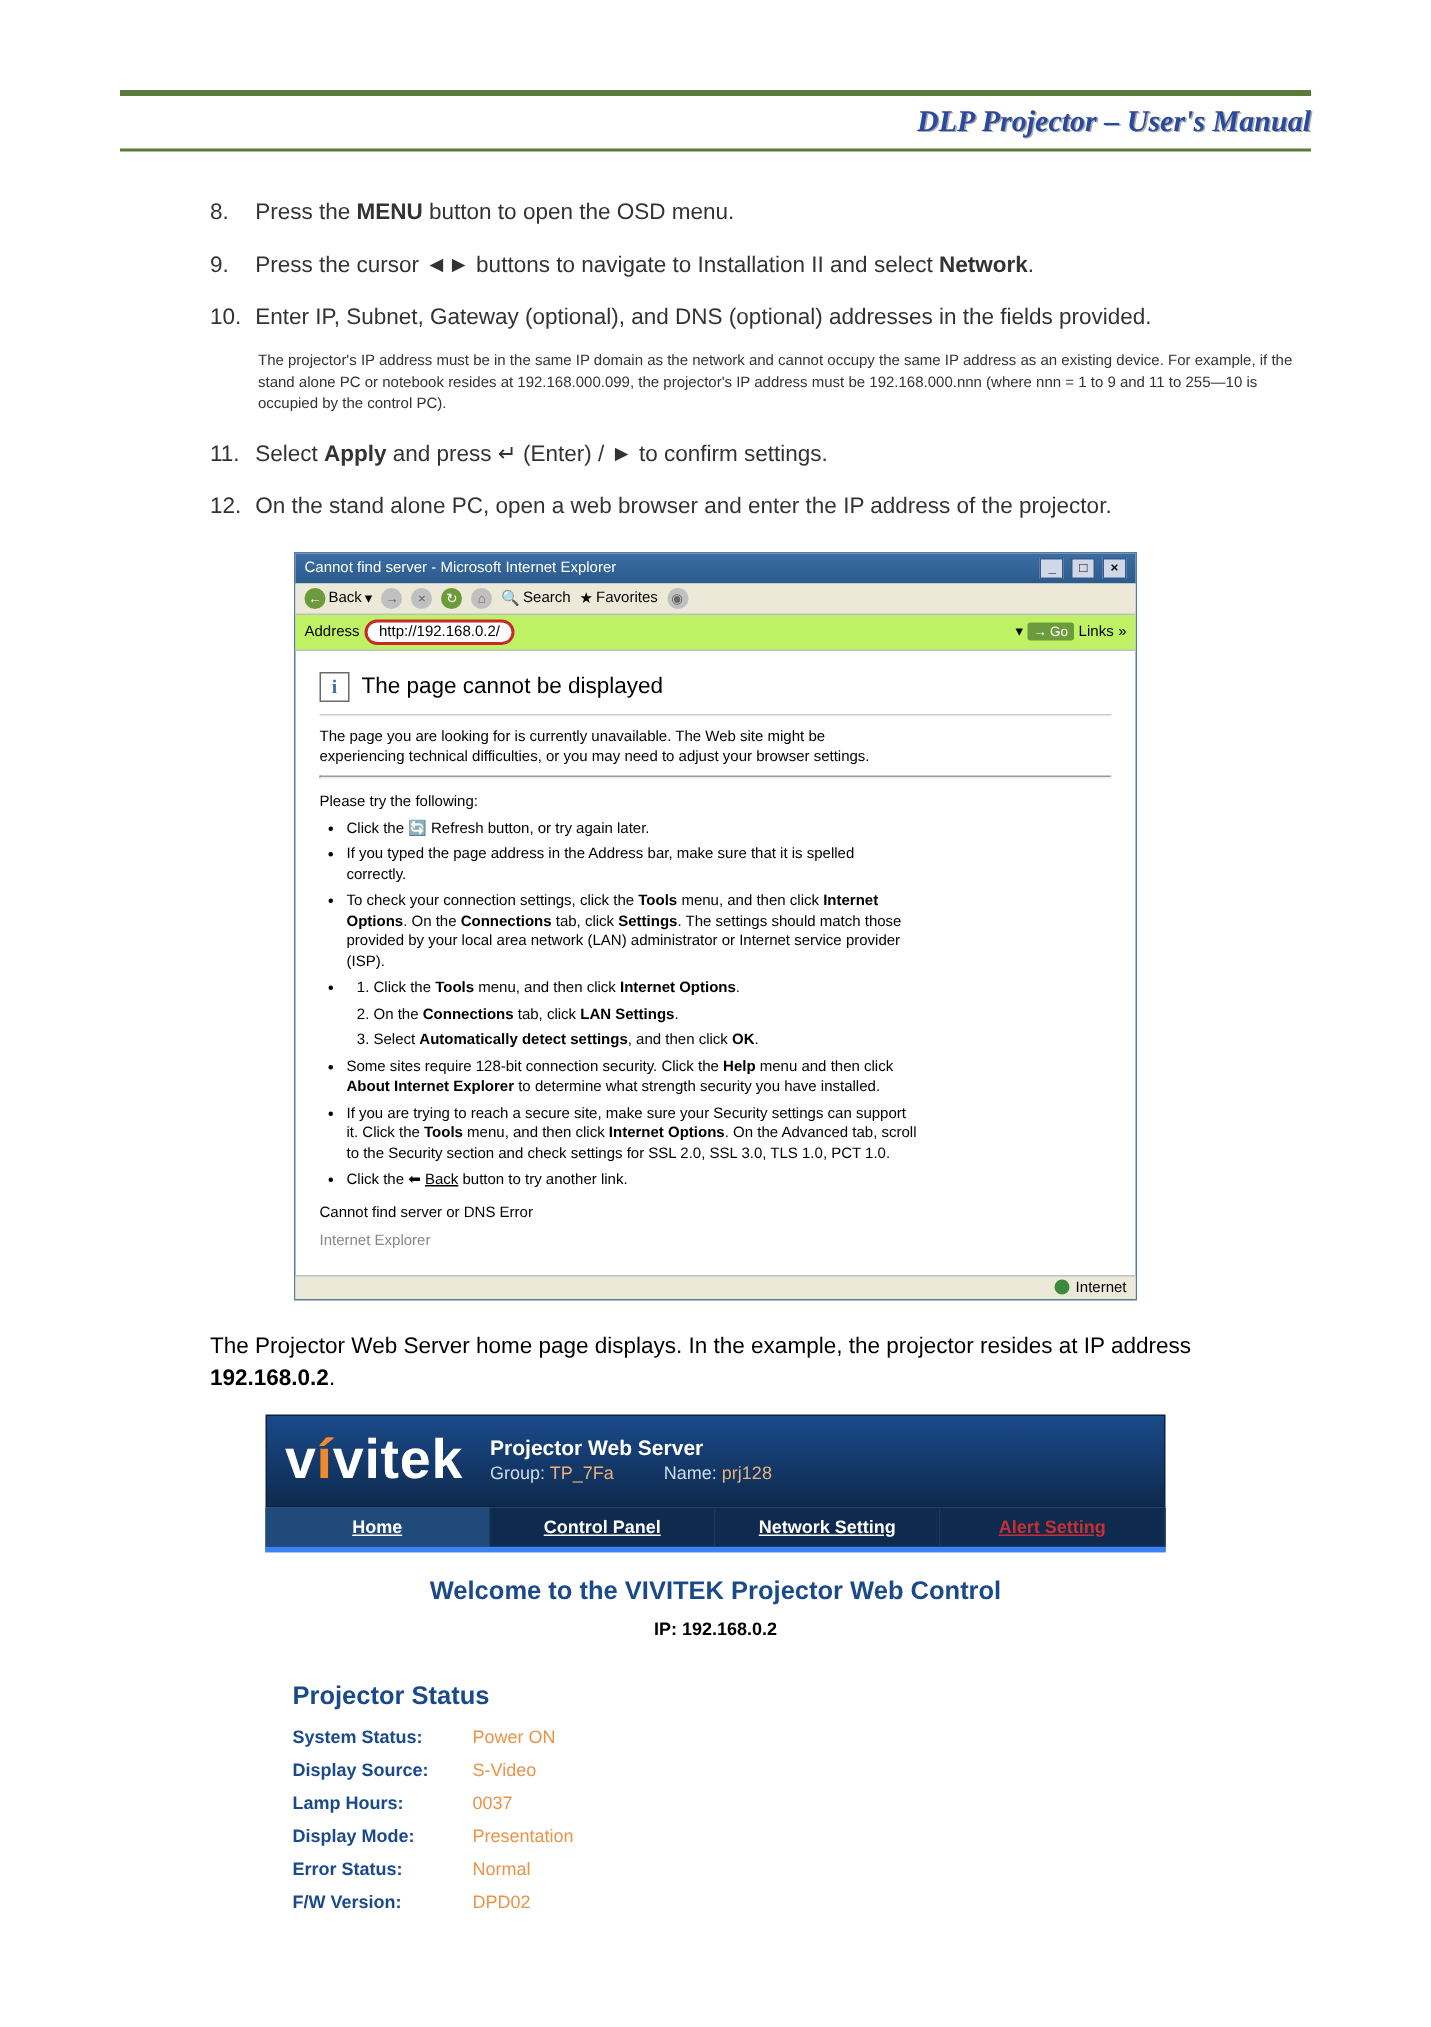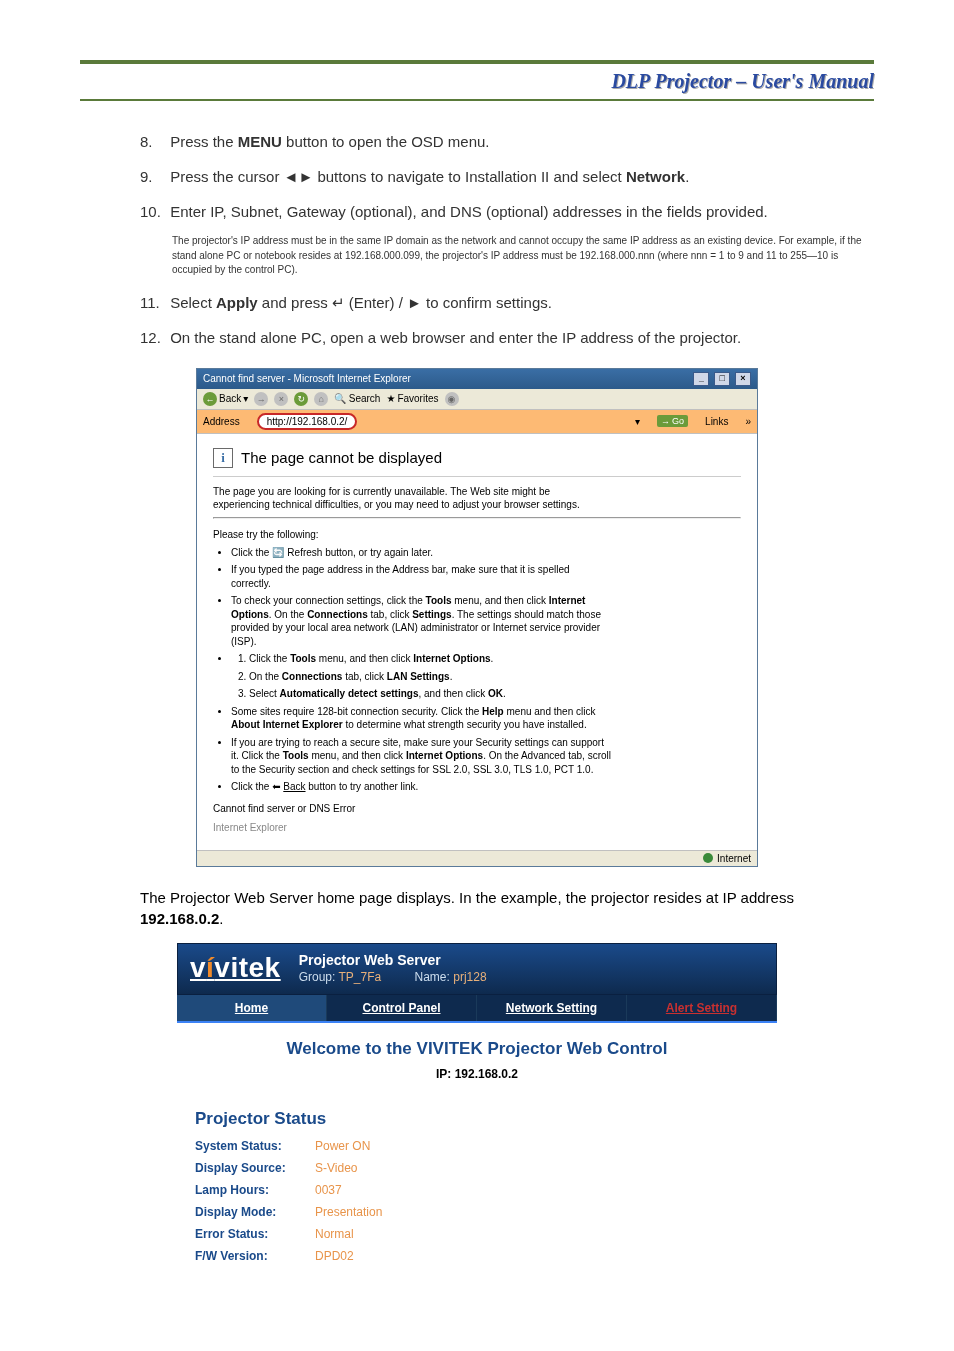--- a/index.html
+++ b/index.html
@@ -88,22 +88,22 @@
   }
   .ie-toolbar .tb-btn {
     display:inline-flex;align-items:center;gap:2px;
   }
   .ie-icon {
     display:inline-block;width:14px;height:14px;border-radius:50%;
     background:#6b9b3a;color:#fff;text-align:center;line-height:14px;font-size:9px;
   }
   .ie-icon.gray{background:#c0c0c0;color:#666;}
   .ie-addrbar {
-    background:#fdba74;padding:3px 6px;border-bottom:1px solid #c0c0c0;
-    display:flex;align-items:center;gap:17px;font-size:10px;
+    background:#bef264;padding:3px 6px;border-bottom:1px solid #c0c0c0;
+    display:flex;align-items:center;gap:3px;font-size:10px;
   }
   .ie-addr-input {
     border:2px solid #c82828;border-radius:10px;padding:1px 8px;background:#fff;
     color:#000;font-size:10px;flex:0 0 auto;
   }
   .ie-go-btn{
     background:#6b9b3a;color:#fff;border-radius:2px;padding:1px 4px;font-size:9px;
     display:inline-flex;align-items:center;gap:2px;
   }
   .ie-body {
@@ -140,32 +140,31 @@
   }
   .vivitek-box {
     width:600px;margin:0 auto 30px auto;background:#fff;
   }
   .vv-top {
     background: linear-gradient(to bottom,#1a4a8a,#0e2a4e);
     padding:8px 12px 10px 12px;color:#fff;display:flex;align-items:center;gap:18px;
     border:1px solid #0a2040;
   }
   .vv-logo {
-    font-family: Arial, sans-serif;font-weight:bold;font-size:28px;color:#fff;
+    font-family: Arial, sans-serif;font-weight:bold;font-size:37px;color:#fff;
     letter-spacing:0.5px;
-    text-decoration:underline;
   }
   .vv-logo .orange{color:#f08a2a;}
   .vv-title-block{font-size:12px;}
   .vv-title{font-weight:bold;font-size:14px;}
   .vv-subrow{font-size:12px;margin-top:2px;}
   .vv-subrow .lab{color:#cde;}
   .vv-subrow .val{color:#e8b07a;}
   .vv-tabs {
-    background:#0e2a4e;display:flex;border-bottom:2px solid #3b82f6;
+    background:#0e2a4e;display:flex;border-bottom:4px solid #3b82f6;
   }
   .vv-tab {
     flex:1;text-align:center;padding:6px 0;font-size:12px;font-weight:bold;
     text-decoration:underline;color:#fff;border-right:1px solid #1a3a5a;
     background:#0e2a4e;
   }
   .vv-tab.active{background:#1f4a7a;}
   .vv-tab.red{color:#c83030;}
   .vv-welcome {
     background:#fff;text-align:center;padding:16px 0 20px 0;

